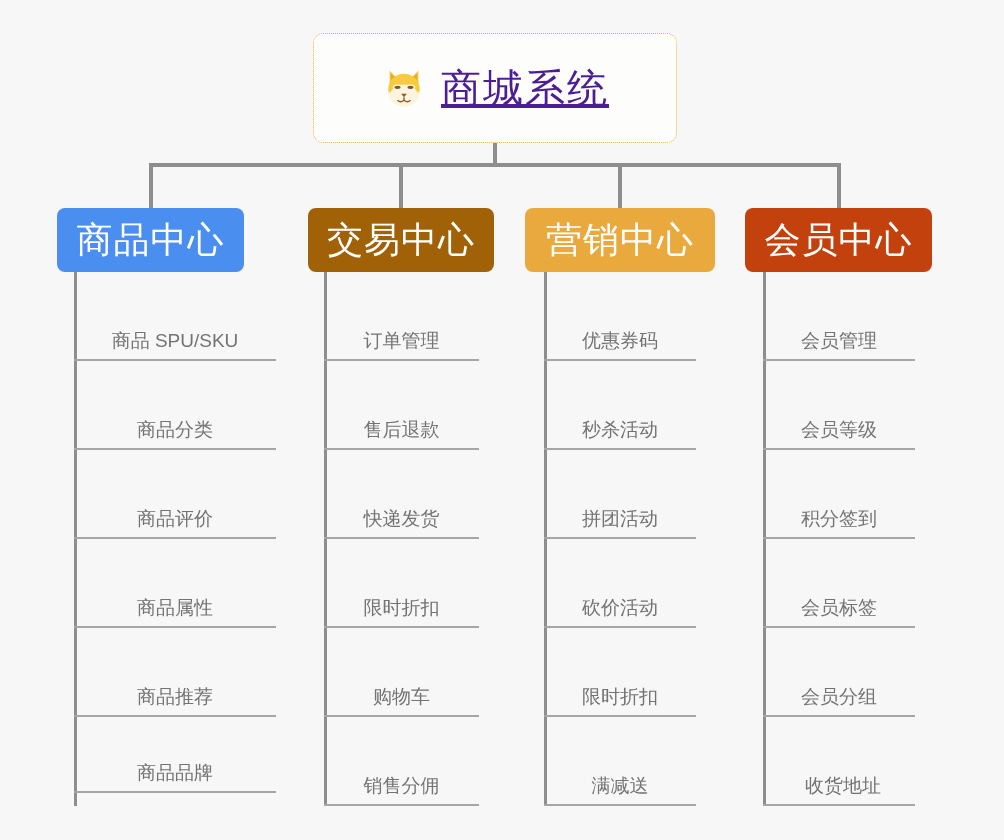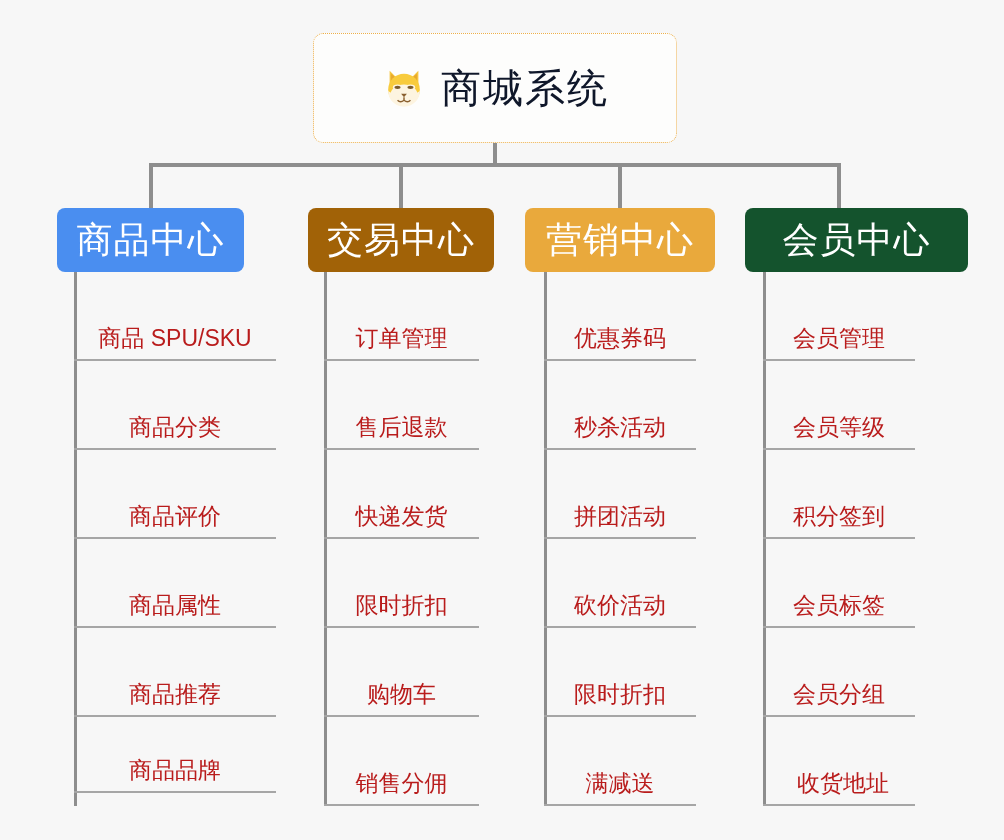--- a/index.html
+++ b/index.html
@@ -30,24 +30,25 @@
     background: #fdfdfc;
     border: 1px dotted #eeb04a;
     border-radius: 10px;
     display: flex;
     align-items: center;
     justify-content: center;
     gap: 14px;
   }
   .root-title {
     font-size: 40px;
-    color: #0f172a;
+    color: #4c1d95;
     letter-spacing: 2px;
     line-height: 1;
     white-space: nowrap;
+    text-decoration: underline;
   }
   .dog-icon { width: 46px; height: 46px; display: block; }
 
   
   .line { position: absolute; background: #8e8e8e; }
   .v-line { width: 4px; }
   .h-line { height: 4px; }
 
   
   #root-stem { left: 493px; top: 143px; width: 4px; height: 22px; }
@@ -84,22 +85,22 @@
     left: 0;
     box-sizing: border-box;
     height: 89px;
     border-bottom: 2px solid #a6a6a6;
     display: flex;
     align-items: flex-end;
     justify-content: center;
     padding-bottom: 6px;
   }
   .leaf-label {
-    font-size: 23px;
-    color: #b91c1c;
+    font-size: 19px;
+    color: #737373;
     white-space: nowrap;
     line-height: 1.2;
   }
 </style>
 </head>
 <body>
 
 <div id="stage">
 
   <div class="root-node">
@@ -196,21 +197,21 @@
           <span class="leaf-label">砍价活动</span>
         </div>
         <div class="leaf" style="top: 356px; width: 152px;">
           <span class="leaf-label">限时折扣</span>
         </div>
         <div class="leaf" style="top: 445px; width: 152px;">
           <span class="leaf-label">满减送</span>
         </div>
       </div>
       <div class="line v-line" style="left: 836.5px; top: 163px; height: 45px;"></div>
-      <div class="cat-box" style="left: 745px; width: 223px; background: #14532d;">
+      <div class="cat-box" style="left: 745px; width: 187px; background: #c2410c;">
         <span>会员中心</span>
       </div>
       <div class="column" style="left: 763px; height: 534px;">
         <div class="col-trunk" style="height: 534px;"></div>
         <div class="leaf" style="top: 0px; width: 152px;">
           <span class="leaf-label">会员管理</span>
         </div>
         <div class="leaf" style="top: 89px; width: 152px;">
           <span class="leaf-label">会员等级</span>
         </div>

